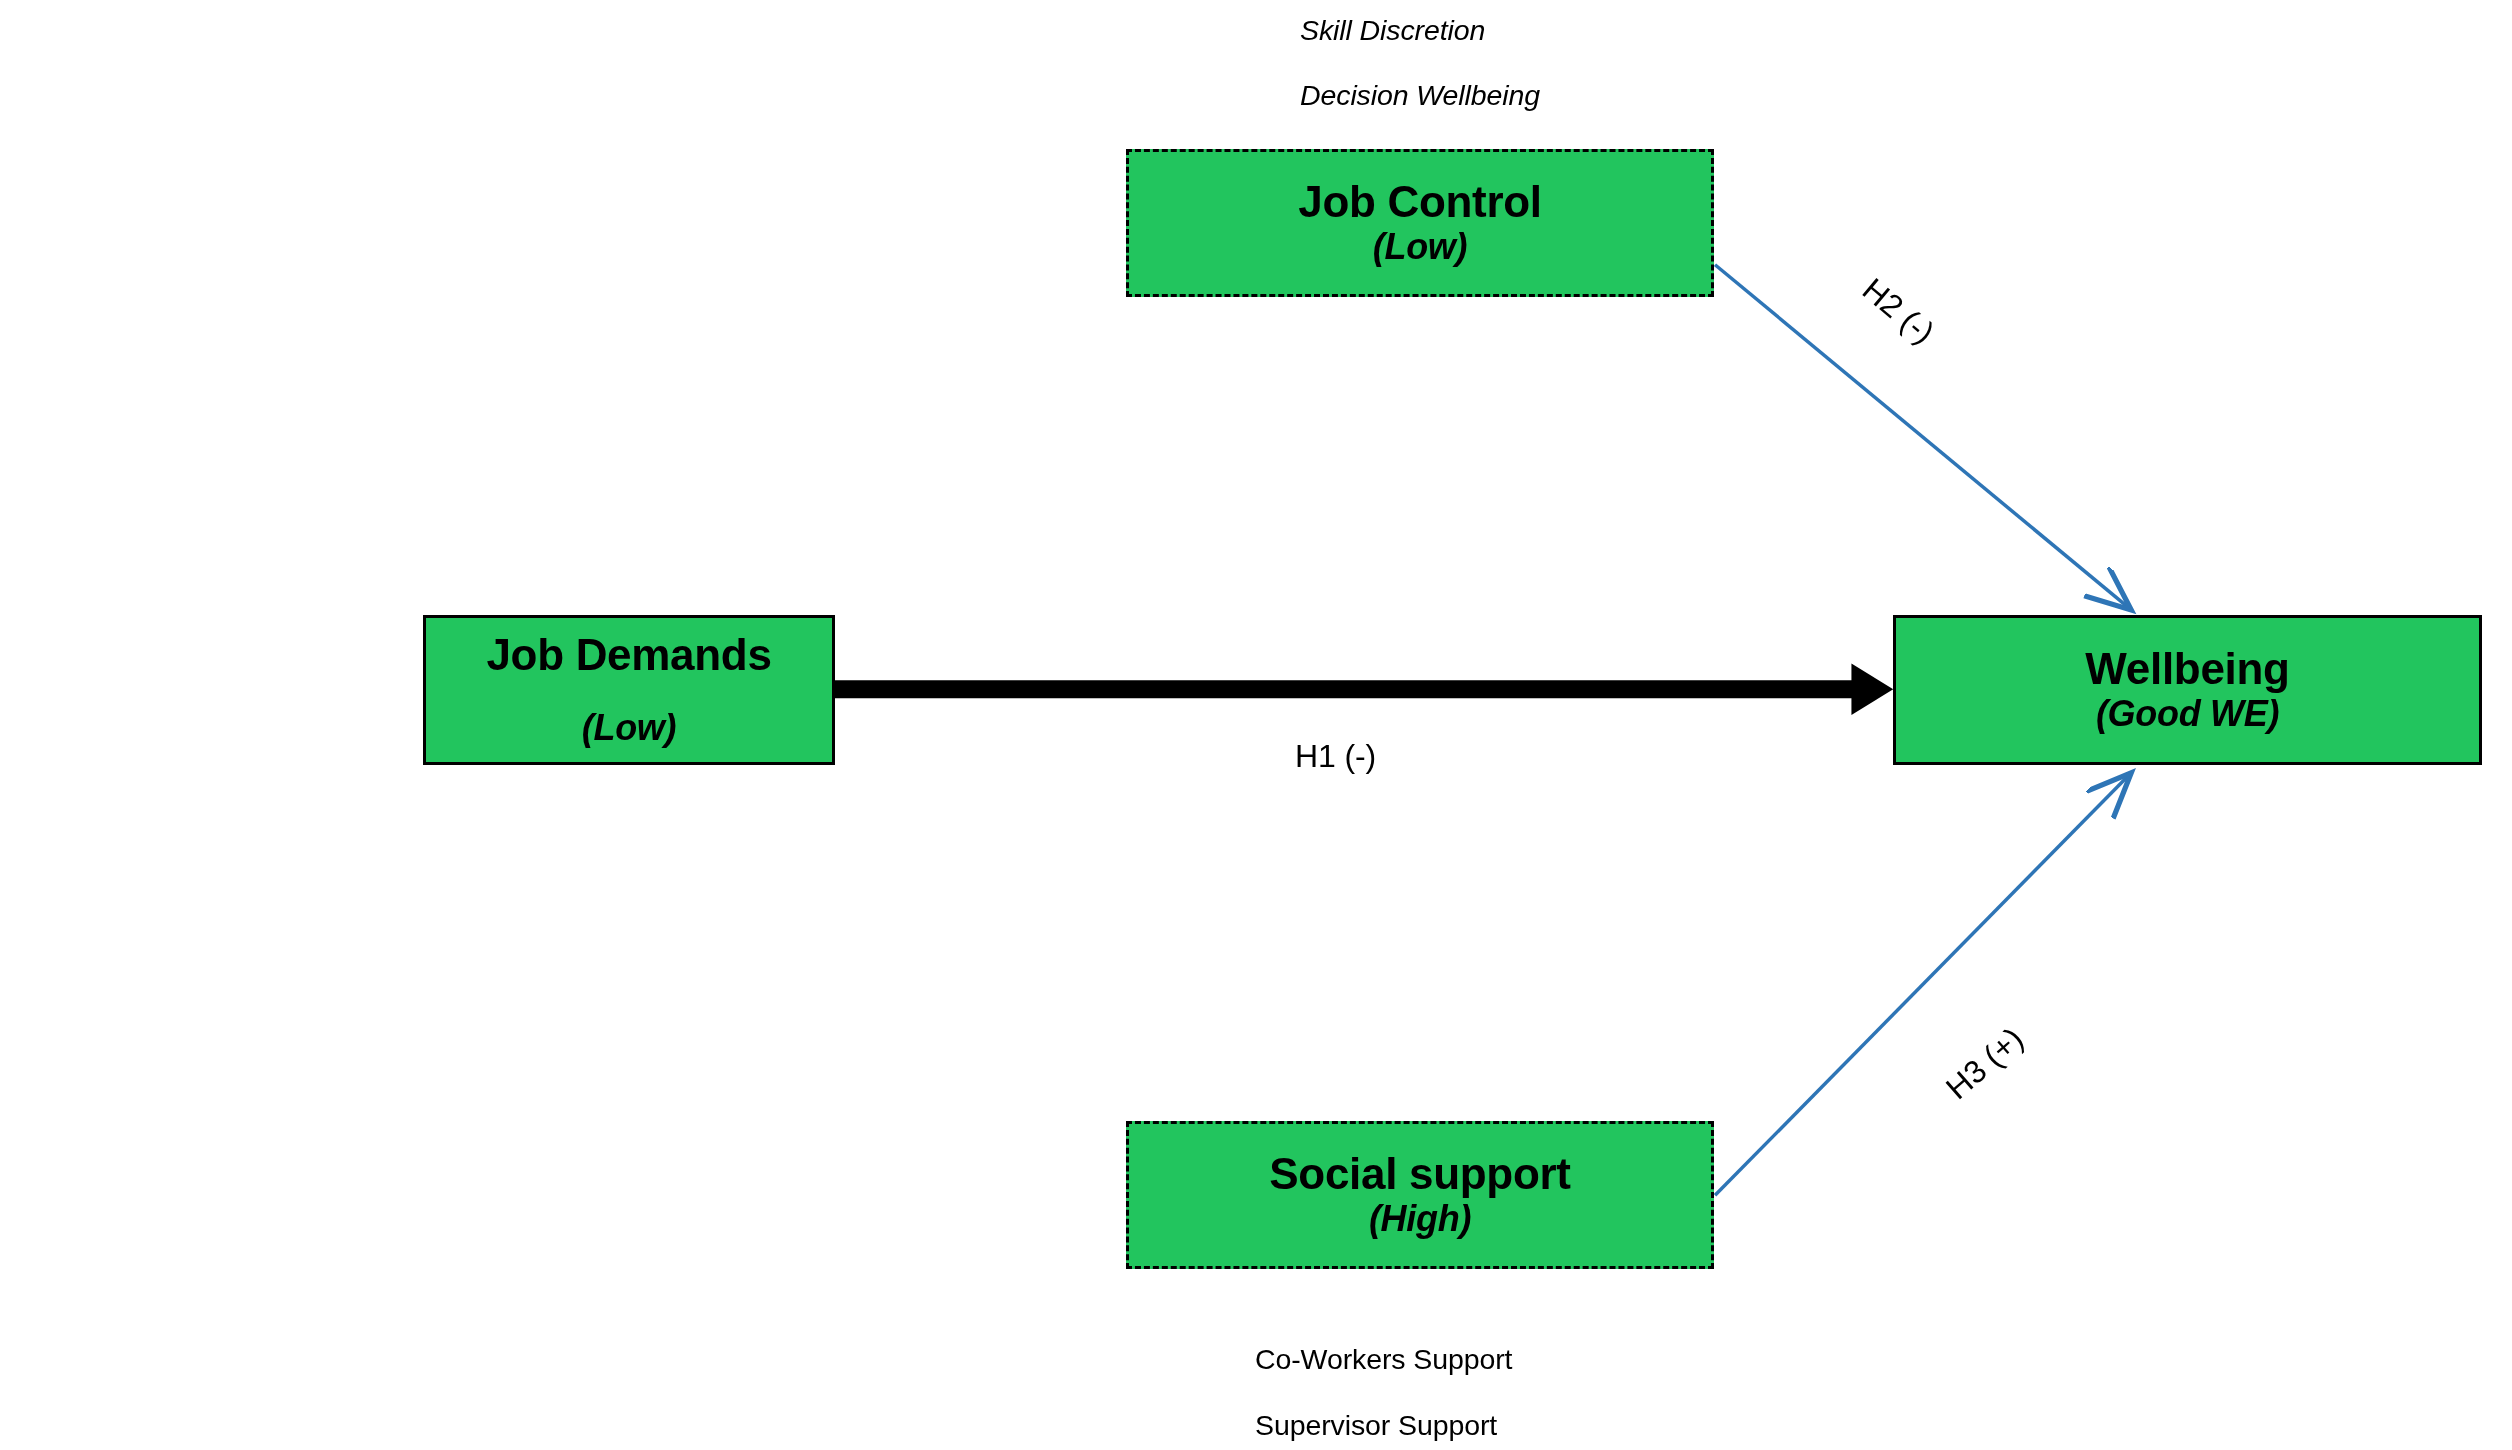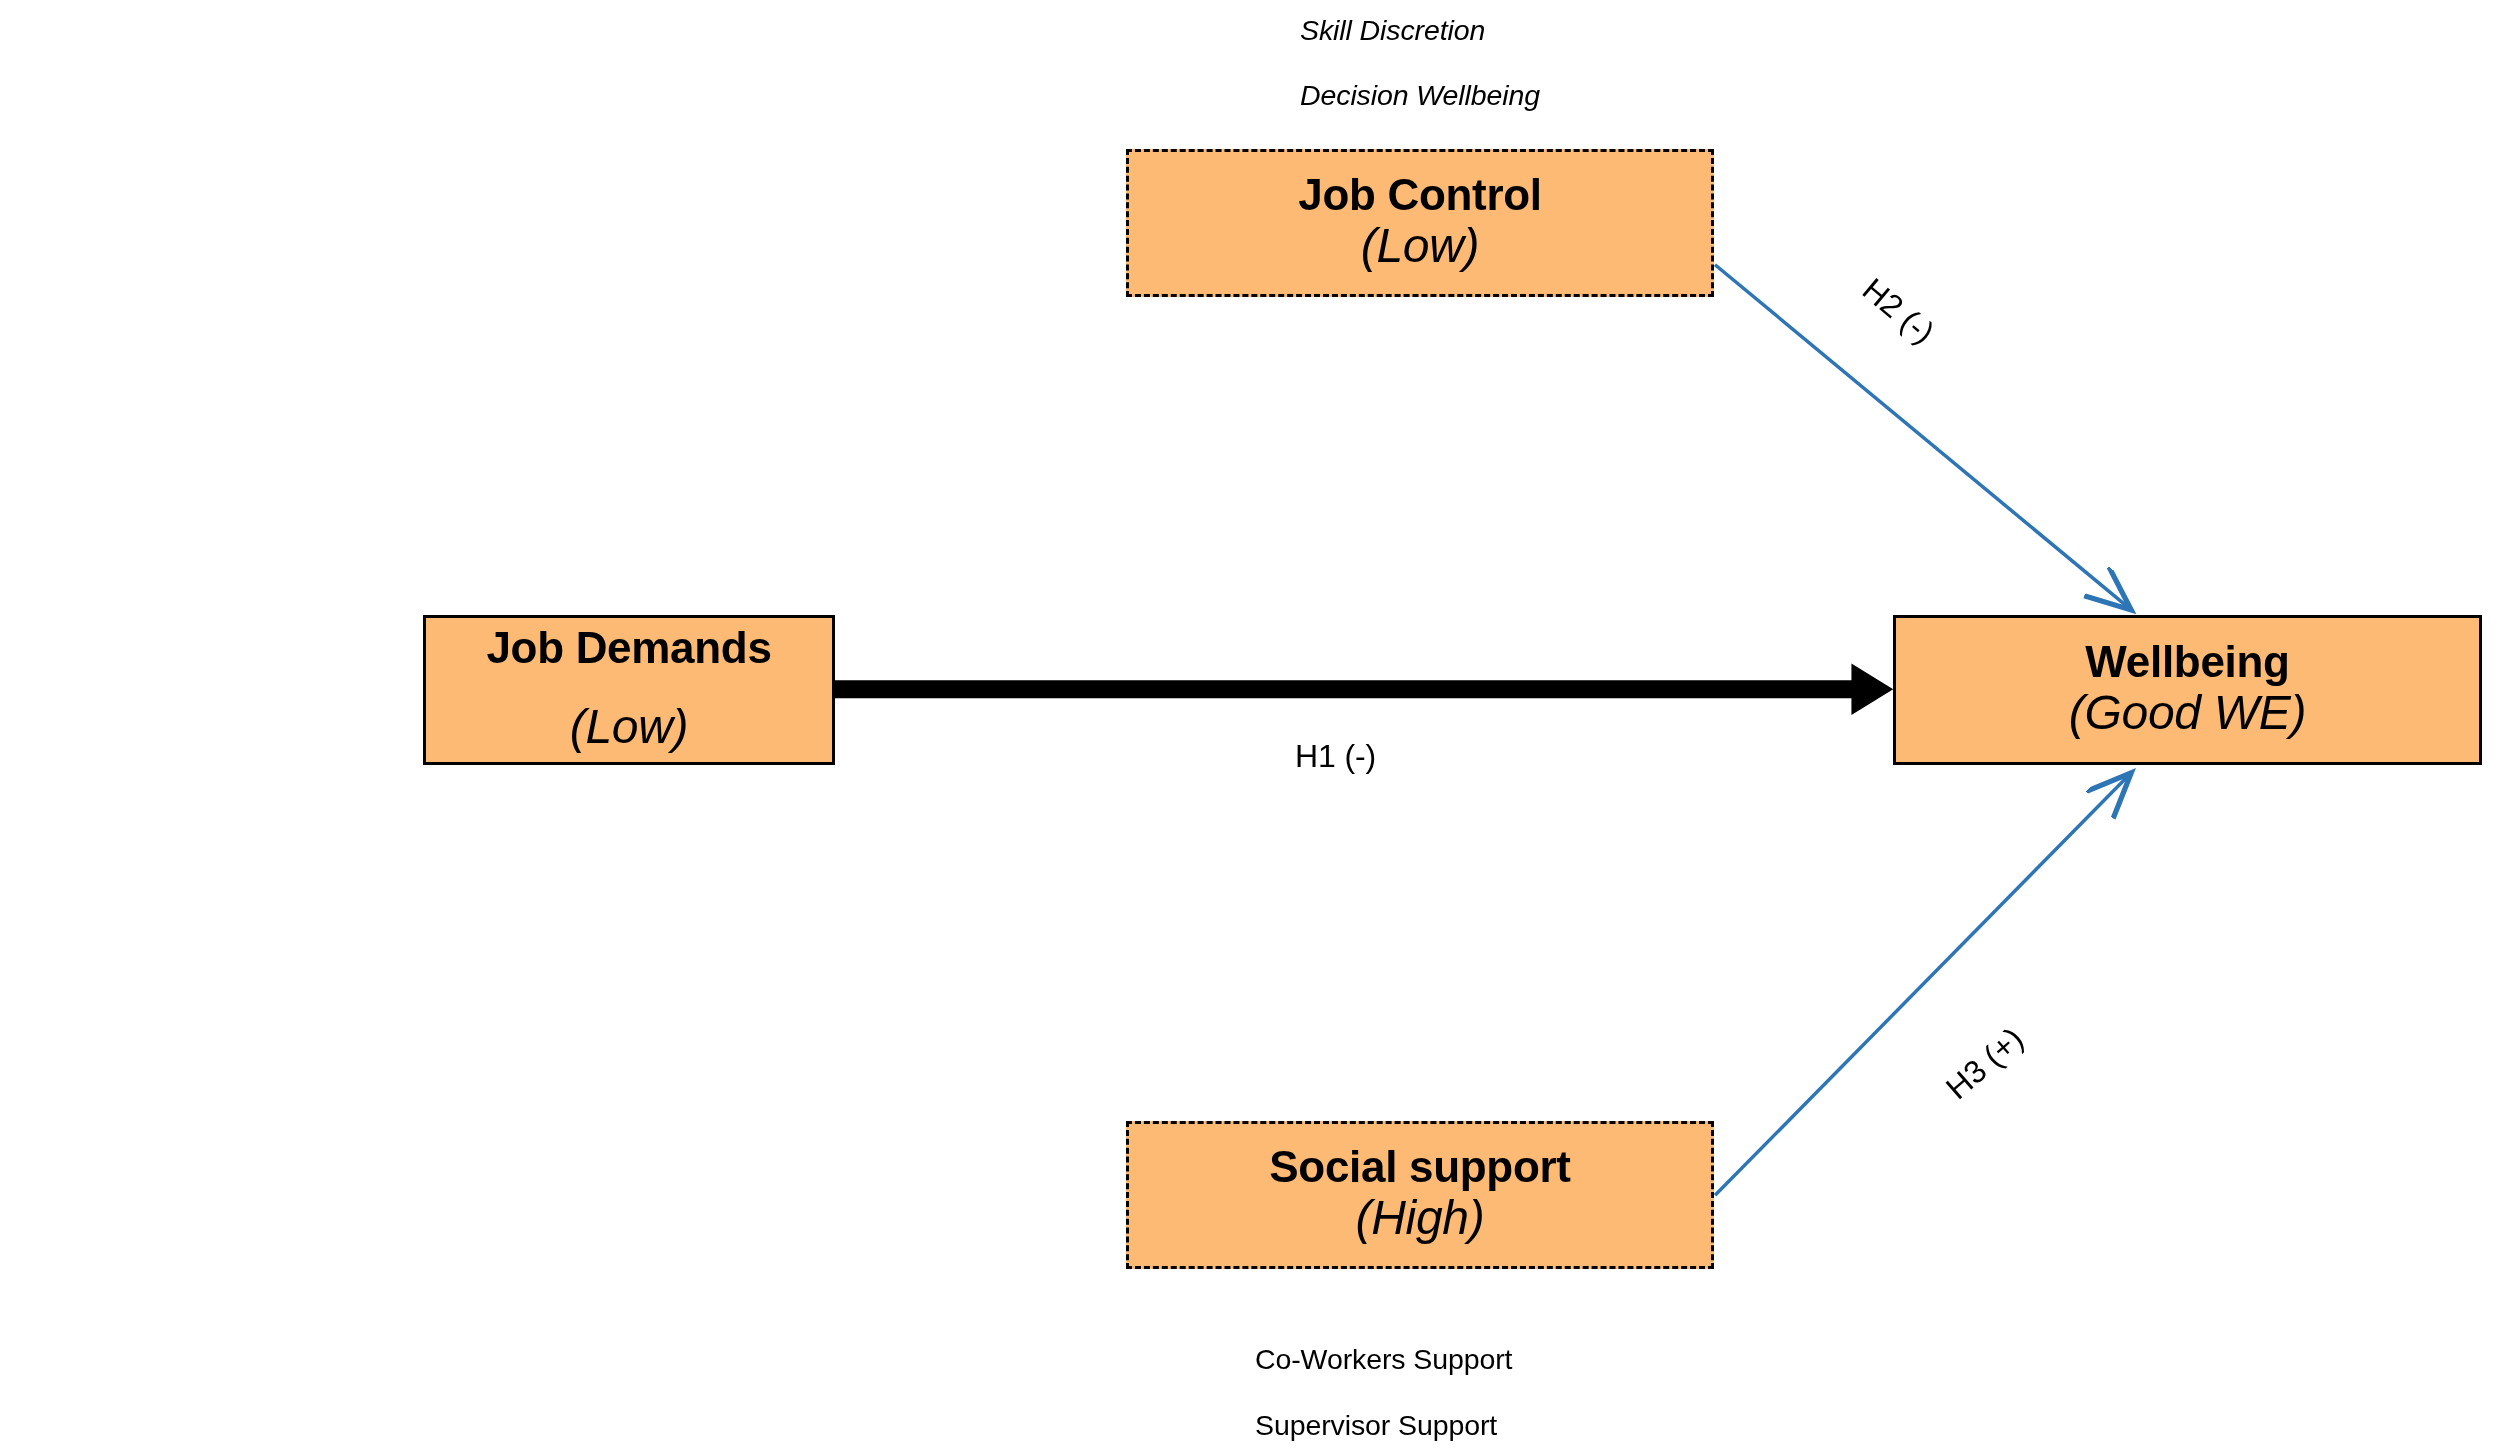--- a/index.html
+++ b/index.html
@@ -23,41 +23,41 @@
     top: 0;
     width: 2512px;
     height: 1451px;
     pointer-events: none;
   }
 
   
   .node {
     position: absolute;
     box-sizing: border-box;
-    background: #fdba74;
+    background: #22c55e;
     display: flex;
     flex-direction: column;
     align-items: center;
     justify-content: center;
     text-align: center;
   }
   .node.solid  { border: 3.5px solid #000000; }
   .node.dashed { border: 3.5px dashed #000000; }
 
   .node-title {
     font-weight: bold;
     font-size: 44px;
     line-height: 1.08;
     letter-spacing: -0.3px;
     white-space: nowrap;
   }
   .node-sub {
-    font-weight: normal;
+    font-weight: bold;
     font-style: italic;
-    font-size: 48px;
+    font-size: 36px;
     line-height: 1.18;
     letter-spacing: -0.3px;
     white-space: nowrap;
   }
 
   #node-job-control  { left: 1126px; top: 149px;  width: 588px; height: 148px; }
   #node-job-demands  { left: 423px;  top: 615px;  width: 412px; height: 150px; gap: 28px; }
   #node-wellbeing    { left: 1893px; top: 615px;  width: 589px; height: 150px; }
   #node-social       { left: 1126px; top: 1121px; width: 588px; height: 148px; }
 

